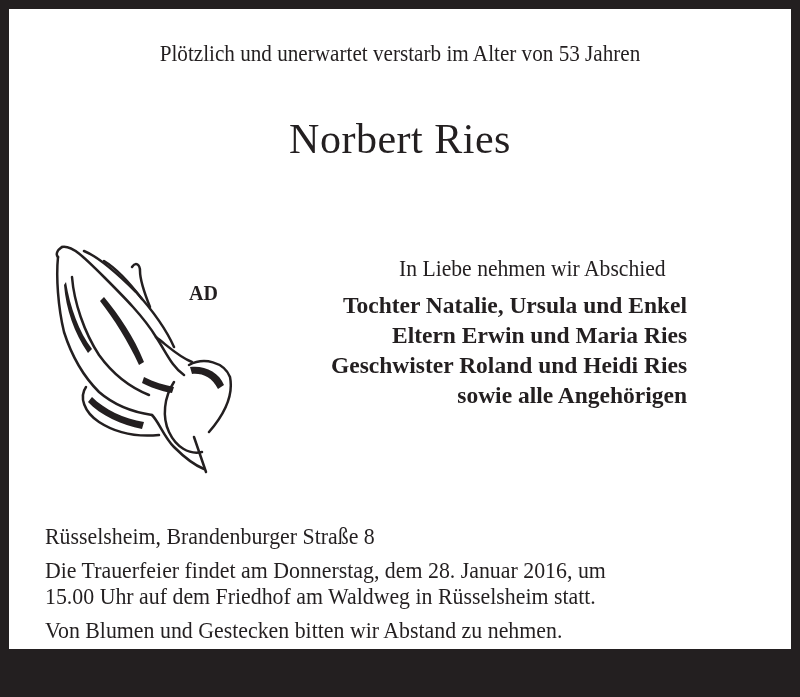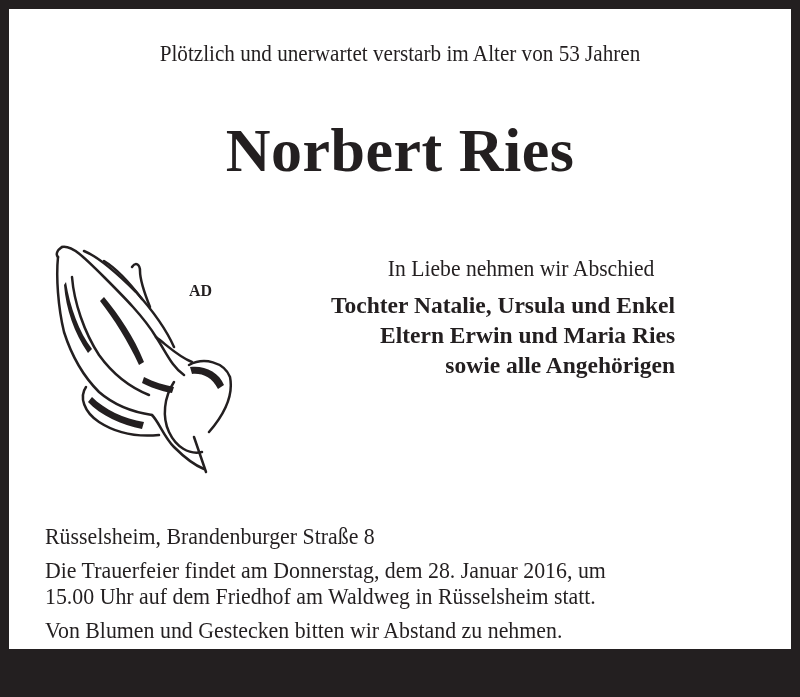--- a/index.html
+++ b/index.html
@@ -20,31 +20,31 @@
   .intro {
     position: absolute; left: 0; width: 782px; top: 32px;
     text-align: center;
     font-size: 23px;
     transform: scaleX(0.92);
     transform-origin: center;
   }
   .name {
     position: absolute; left: 0; width: 782px; top: 106px;
     text-align: center;
-    font-size: 62px;
-    font-weight: bold;
+    font-size: 42px;
+    font-weight: normal;
     letter-spacing: 0.5px;
   }
   .hands {
     position: absolute; left: 35px; top: 228px;
     width: 190px; height: 240px;
   }
   .monogram {
     position: absolute; left: 180px; top: 273px;
-    font-size: 16px; font-weight: bold;
+    font-size: 20px; font-weight: bold;
   }
   .mourners {
     position: absolute; left: 322px; top: 247px; text-align: right;
   }
   .mourners .lead {
     font-size: 23px;
     transform: scaleX(0.94); transform-origin: left;
     margin-bottom: 8px;
     white-space: nowrap;
   }
@@ -92,20 +92,21 @@
       <path d="M146 130 C160 128 175 135 180 148 L174 152 C168 140 158 136 148 137 Z"></path>
       <path d="M48 160 C60 172 80 182 100 185 L98 192 C78 188 56 178 44 165 Z"></path>
     </g>
   </svg>
   <div class="monogram">AD</div>
 
   <div class="mourners">
     <div class="lead">In Liebe nehmen wir Abschied</div>
     <div class="m">Tochter Natalie, Ursula und Enkel</div>
     <div class="m">Eltern Erwin und Maria Ries</div>
+    <div class="m">Geschwister Roland und Heidi Ries</div>
     <div class="m">sowie alle Angehörigen</div>
   </div>
 
   <div class="bottom">
     <p>Rüsselsheim, Brandenburger Straße 8</p>
     <p class="gap">Die Trauerfeier findet am Donnerstag, dem 28. Januar 2016, um</p>
     <p>15.00 Uhr auf dem Friedhof am Waldweg in Rüsselsheim statt.</p>
     <p class="gap">Von Blumen und Gestecken bitten wir Abstand zu nehmen.</p>
   </div>
 </div>

